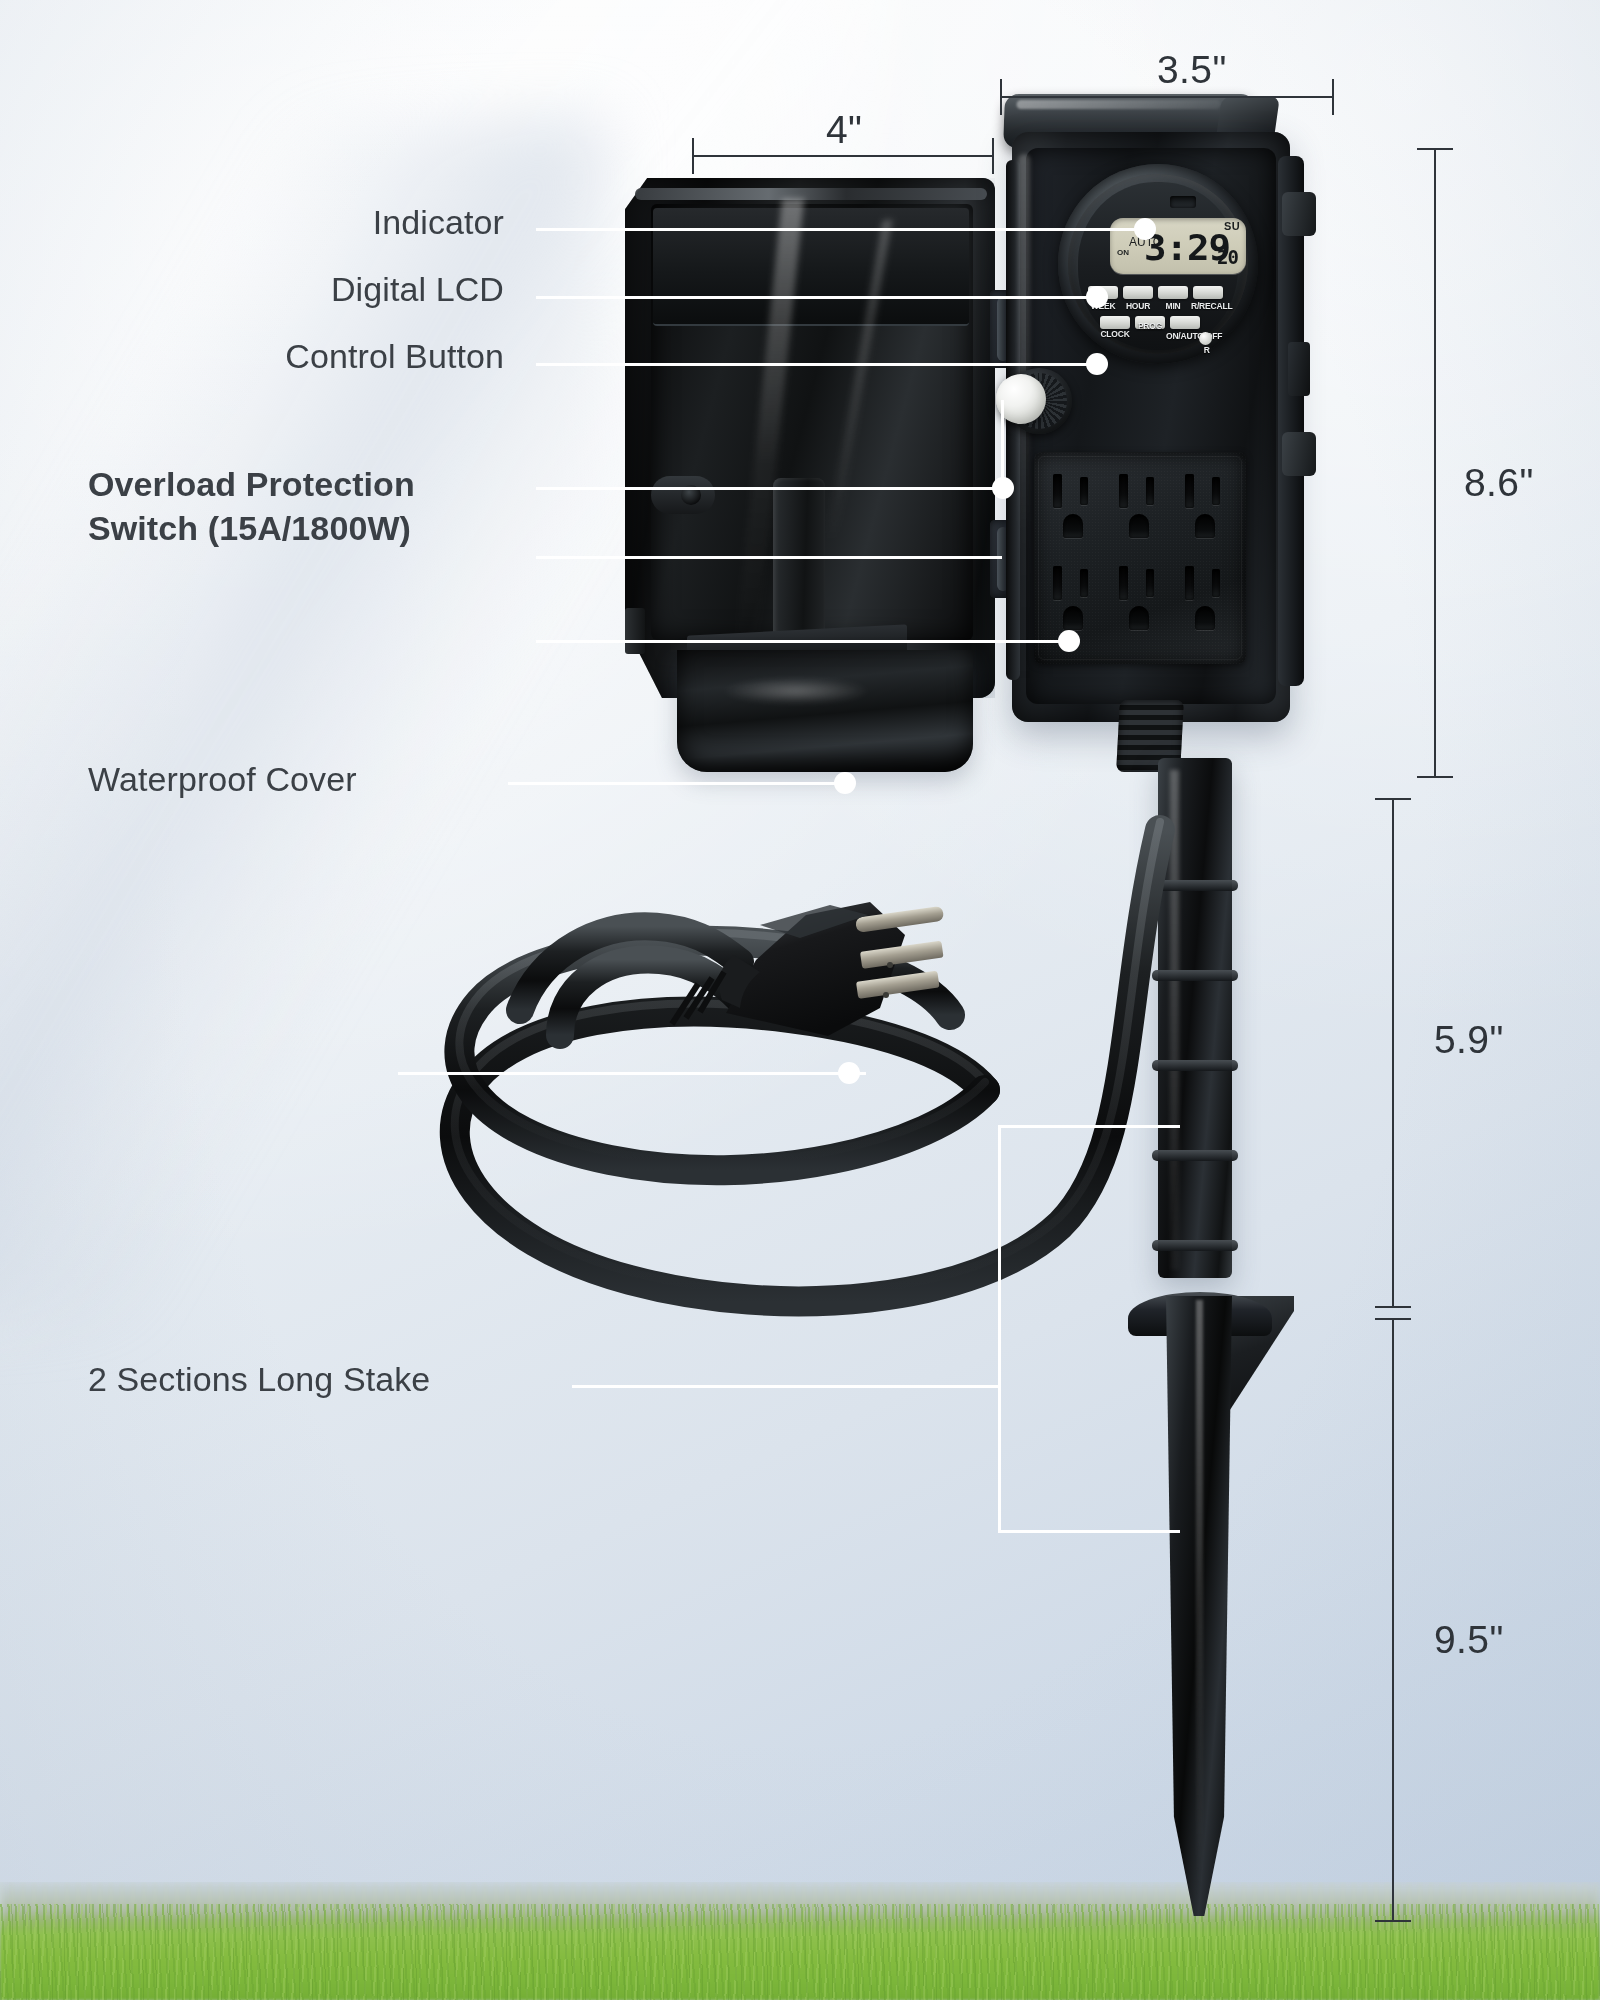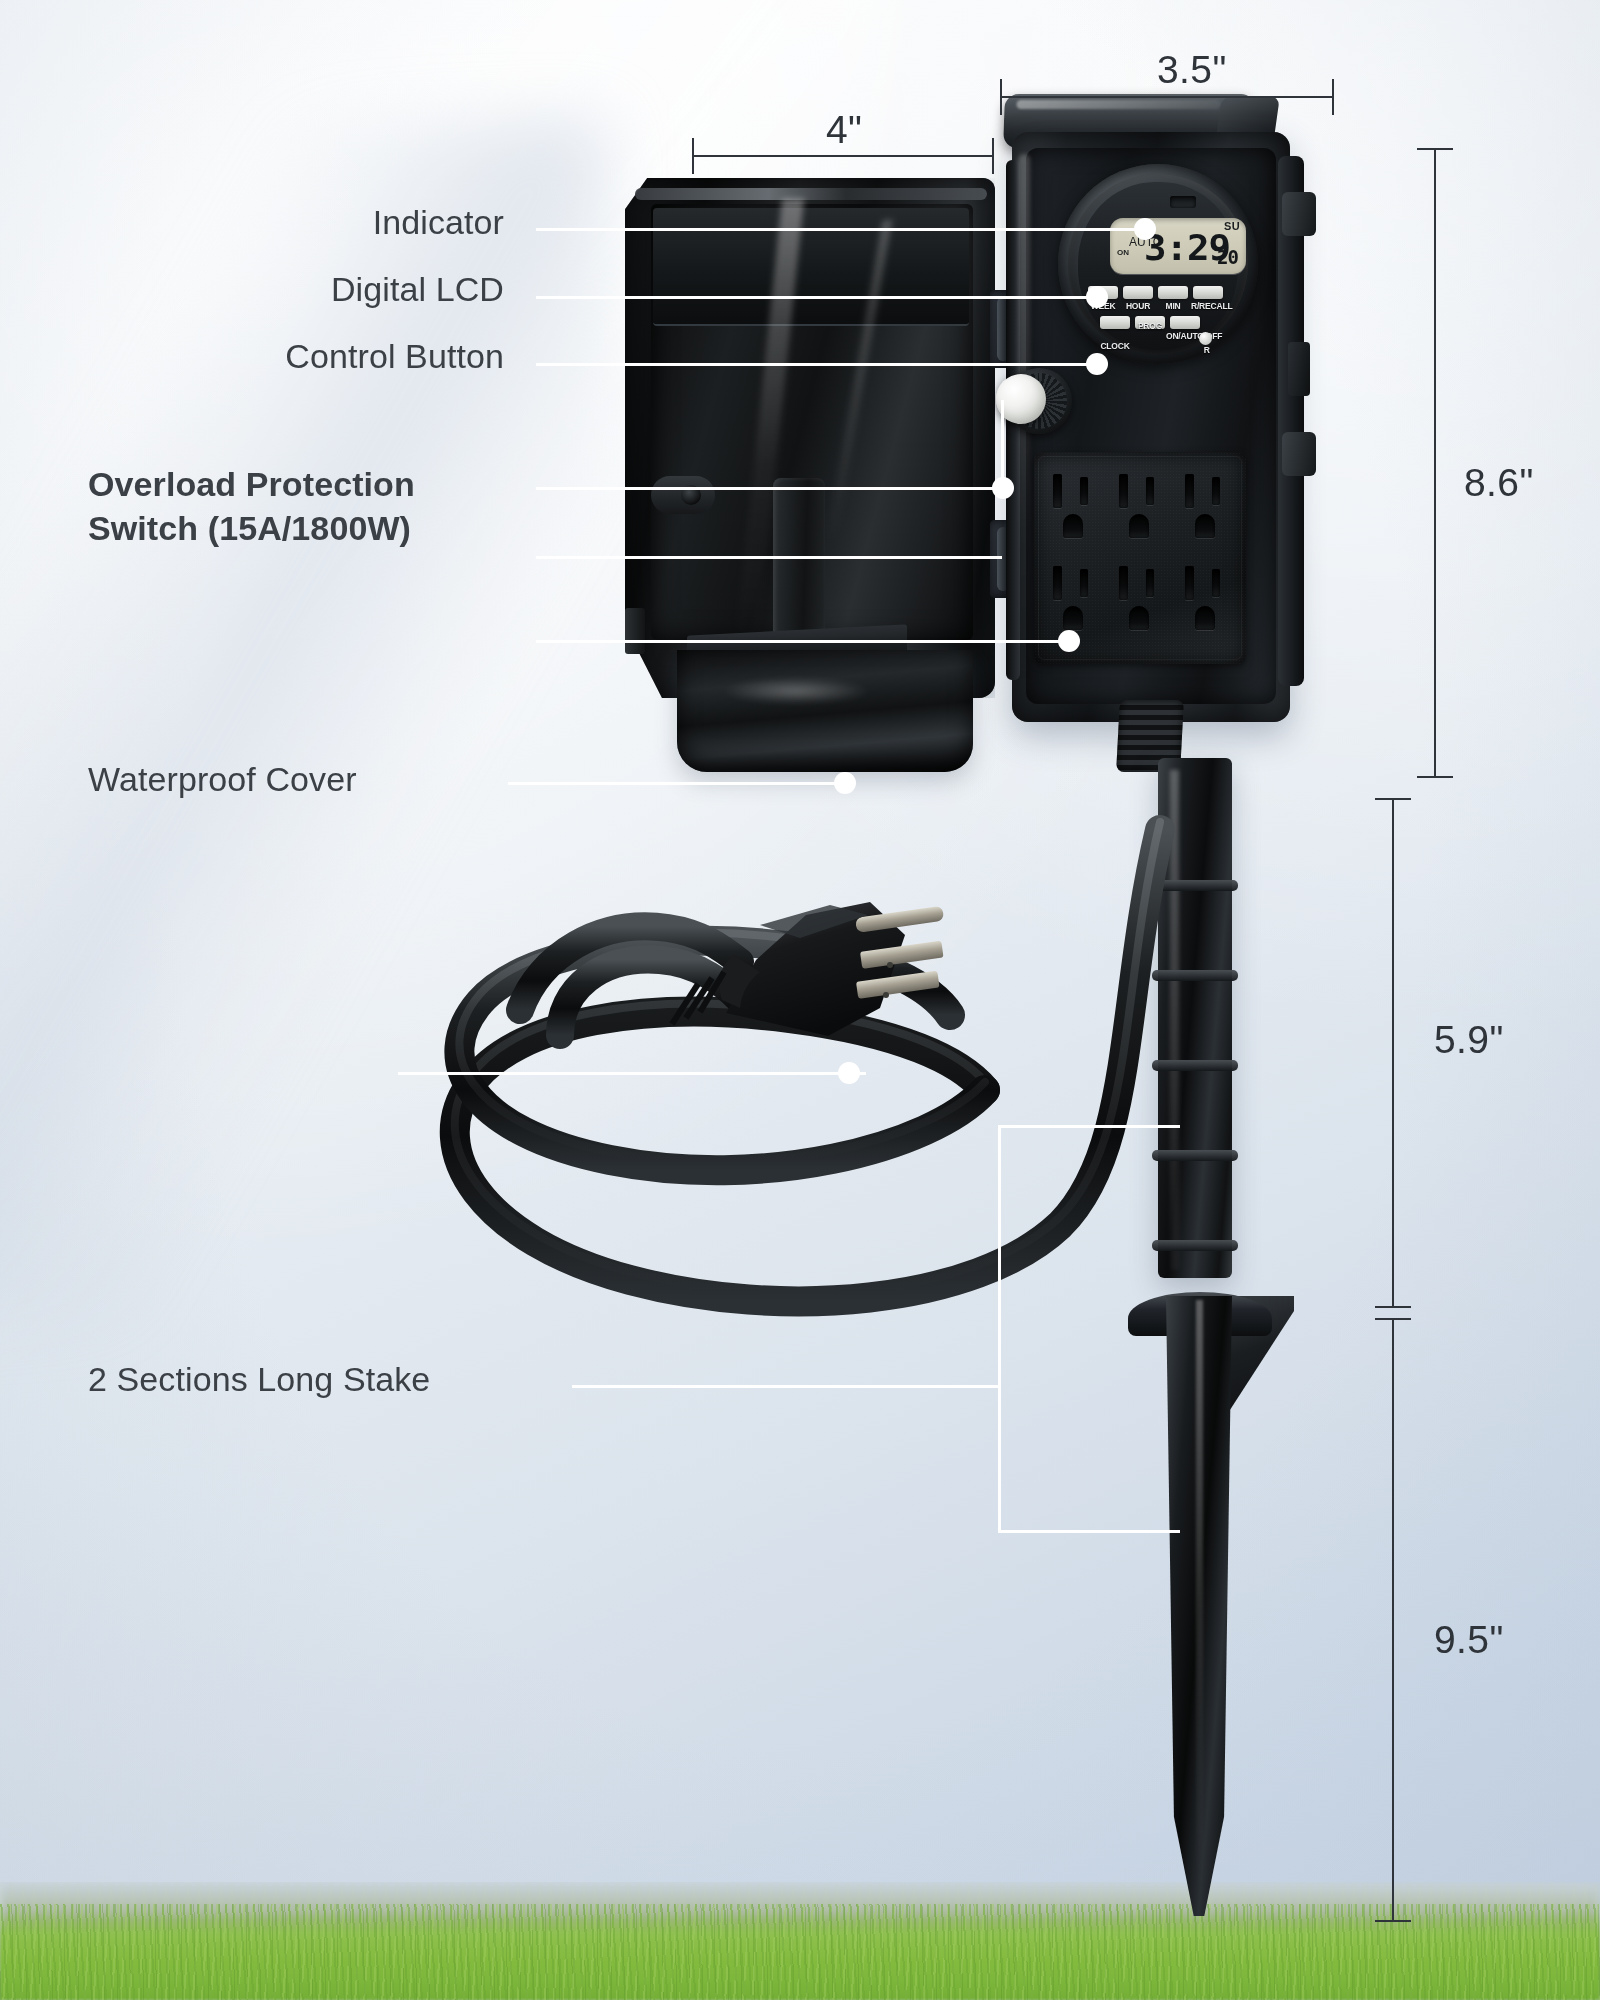--- a/index.html
+++ b/index.html
@@ -302,21 +302,21 @@
           <div class="tlab" style="left:10px;top:119px;width:30px;">WEEK</div>
           <div class="tlab" style="left:45px;top:119px;width:30px;">HOUR</div>
           <div class="tlab" style="left:80px;top:119px;width:30px;">MIN</div>
           <div class="tlab" style="left:113px;top:119px;width:36px;">R/RECALL</div>
 
           <div class="btn-row" style="left:22px;top:134px;">
             <div class="tbtn"></div>
             <div class="tbtn"></div>
             <div class="tbtn"></div>
           </div>
-          <div class="tlab" style="left:22px;top:159px;width:30px;">CLOCK</div>
+          <div class="tlab" style="left:22px;top:147px;width:30px;">CLOCK</div>
           <div class="tlab" style="left:57px;top:139px;width:30px;">PROG</div>
           <div class="tlab" style="left:88px;top:149px;width:44px;">ON/AUTO/OFF</div>
 
           <div class="rbtn"></div>
           <div class="rlab">R</div>
         </div>
       </div>
 
       <div class="ol-collar"></div>
       <div class="ol-btn"></div>

